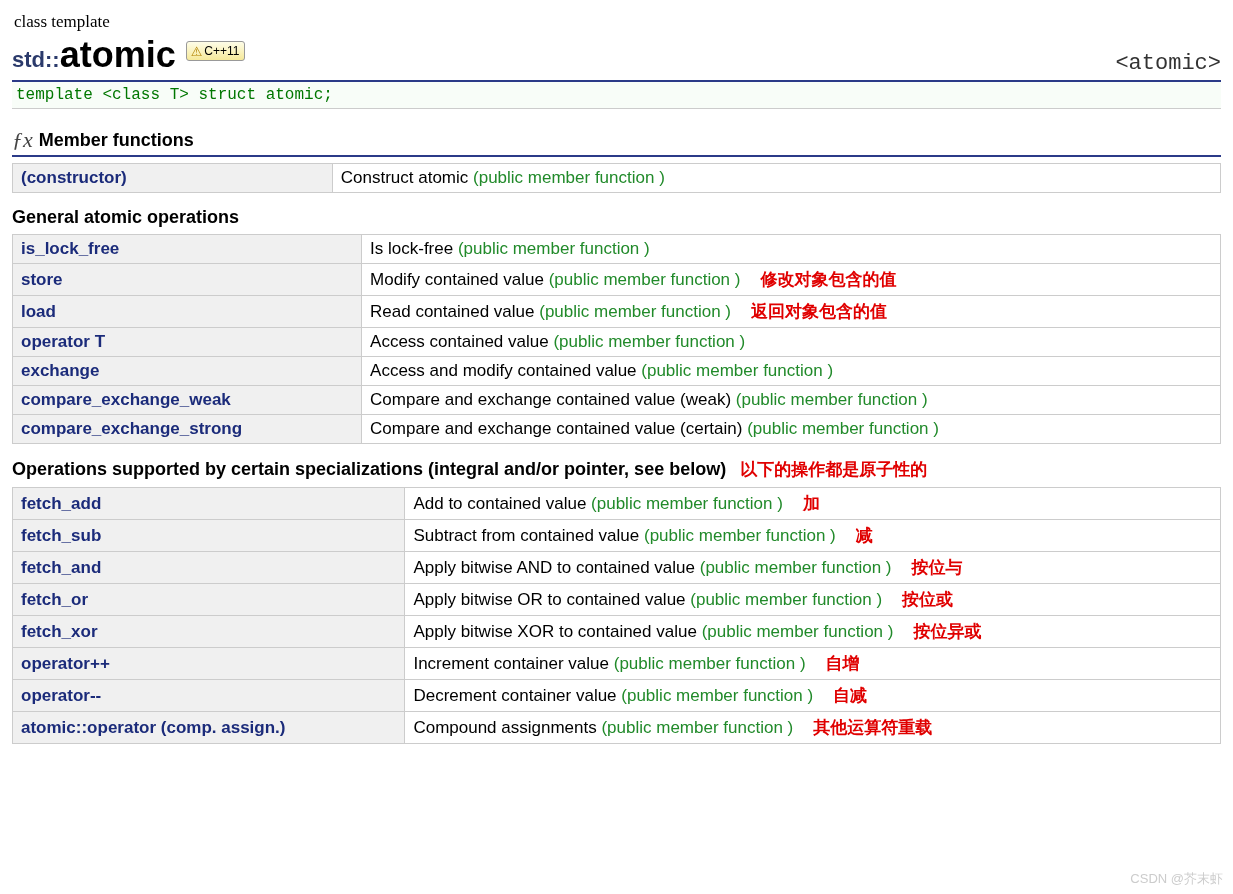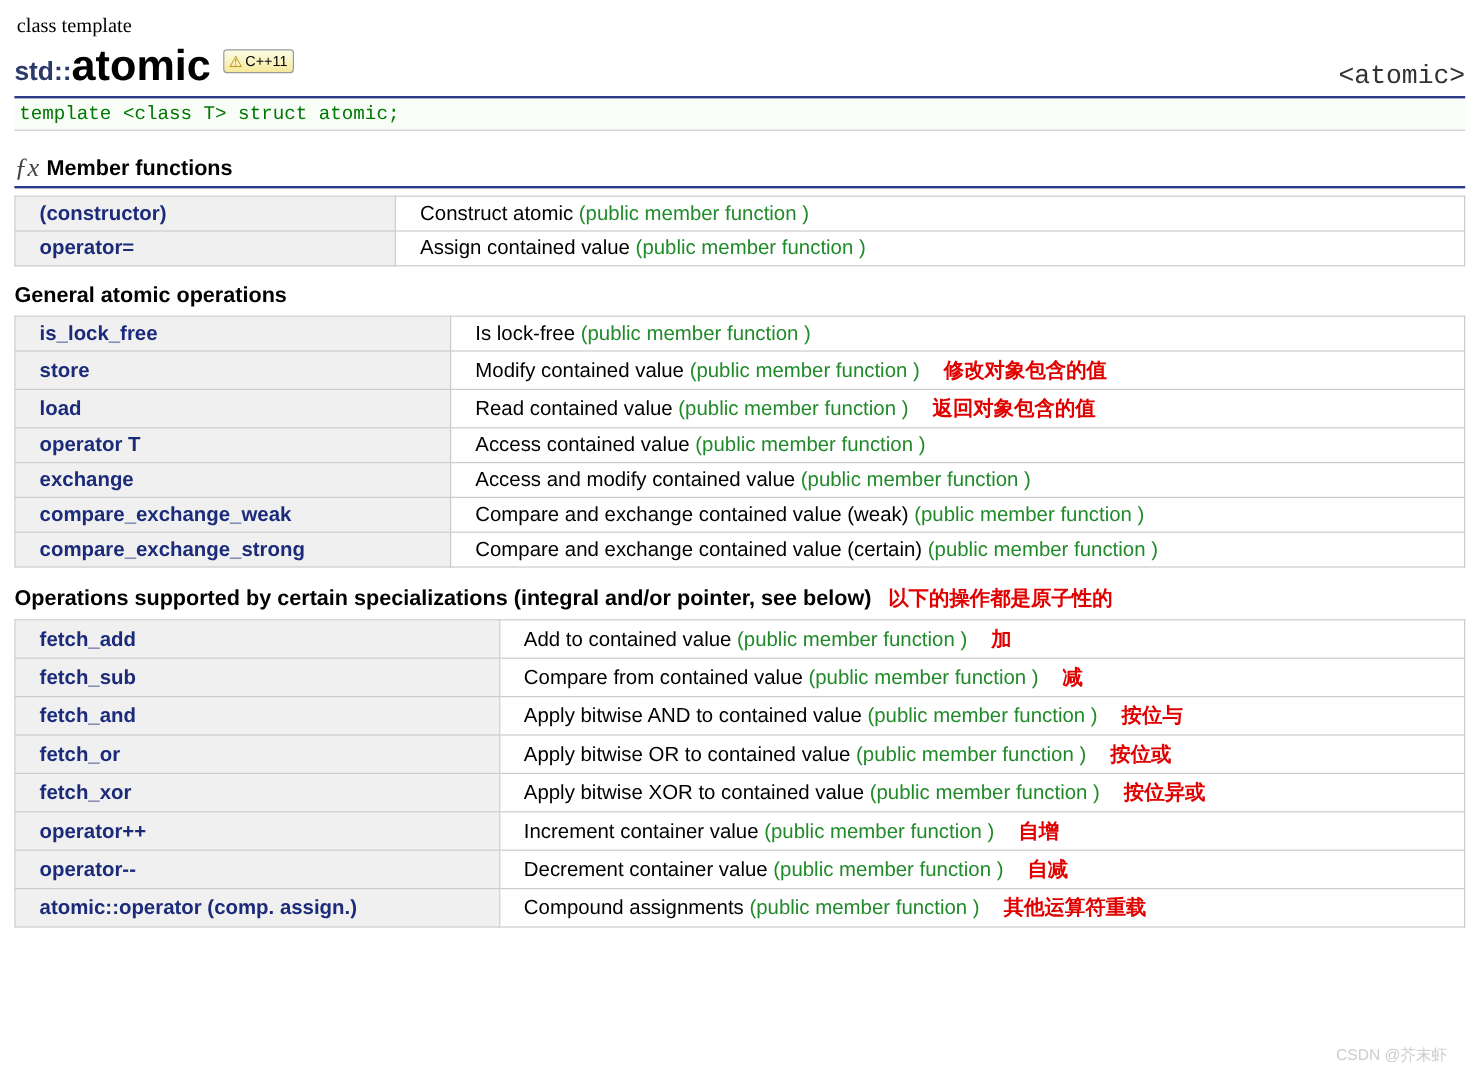--- a/index.html
+++ b/index.html
@@ -50,30 +50,30 @@
     margin: 18px 0 6px 0;
     padding-bottom: 2px;
   }
   .sect-icon { font-family: "Times New Roman", serif; font-style: italic; font-size: 22px; color: #444; }
   .sect-title { font-weight: bold; font-size: 18px; }
 
   .subh { font-weight: bold; font-size: 18px; margin: 14px 0 6px 0; display:flex; gap:14px; align-items:baseline;}
   .subh .red { color: #e00000; font-size: 17px; font-weight: bold; }
 
   table.api { width: 100%; border-collapse: collapse; margin-bottom: 10px; }
-  table.api td { border: 1px solid #ccc; padding: 4px 20px; font-size: 17px; vertical-align: middle; }
+  table.api td { border: 1px solid #ccc; padding: 4px 8px; font-size: 17px; vertical-align: middle; }
   table.api tr td:first-child { background: #f0f0f0; white-space: nowrap; }
   .fn { color: #1b2b7a; font-weight: bold; }
   .desc { color: #000; text-align: center; }
   .tag { color: #218a2a; font-weight: normal; }
   .red { color: #e00000; font-weight: bold; }
   .red-space { margin-left: 20px; }
 
   .watermark {
-    position: fixed; right: 27px; bottom: 6px;
+    position: fixed; right: 10px; bottom: 6px;
     color: #ccc; font-size: 13px; pointer-events: none;
   }
 </style>
 </head>
 <body>
 
 <div class="top-label">class template</div>
 
 <div class="header-row">
   <div class="title-line">
@@ -93,24 +93,20 @@
 <div class="sect">
   <span class="sect-icon">ƒx</span>
   <span class="sect-title">Member functions</span>
 </div>
 
 <table class="api">
   <tbody id="tbl-basic">
       <tr>
         <td><span class="fn">(constructor)</span></td>
         <td><span class="desc">Construct atomic </span><span class="tag">(public member function )</span></td>
-      </tr>
-      <tr>
-        <td><span class="fn">operator=</span></td>
-        <td><span class="desc">Assign contained value </span><span class="tag">(public member function )</span></td>
       </tr>
     </tbody>
 </table>
 
 <div class="subh">
   <span>General atomic operations</span>
 </div>
 <table class="api">
   <tbody id="tbl-general">
       <tr>
@@ -149,21 +145,21 @@
   <span class="red">以下的操作都是原子性的</span>
 </div>
 <table class="api">
   <tbody id="tbl-ops">
       <tr>
         <td><span class="fn">fetch_add</span></td>
         <td><span class="desc">Add to contained value </span><span class="tag">(public member function )</span><span class="red red-space">加</span></td>
       </tr>
       <tr>
         <td><span class="fn">fetch_sub</span></td>
-        <td><span class="desc">Compare from contained value </span><span class="tag">(public member function )</span><span class="red red-space">减</span></td>
+        <td><span class="desc">Subtract from contained value </span><span class="tag">(public member function )</span><span class="red red-space">减</span></td>
       </tr>
       <tr>
         <td><span class="fn">fetch_and</span></td>
         <td><span class="desc">Apply bitwise AND to contained value </span><span class="tag">(public member function )</span><span class="red red-space">按位与</span></td>
       </tr>
       <tr>
         <td><span class="fn">fetch_or</span></td>
         <td><span class="desc">Apply bitwise OR to contained value </span><span class="tag">(public member function )</span><span class="red red-space">按位或</span></td>
       </tr>
       <tr>

